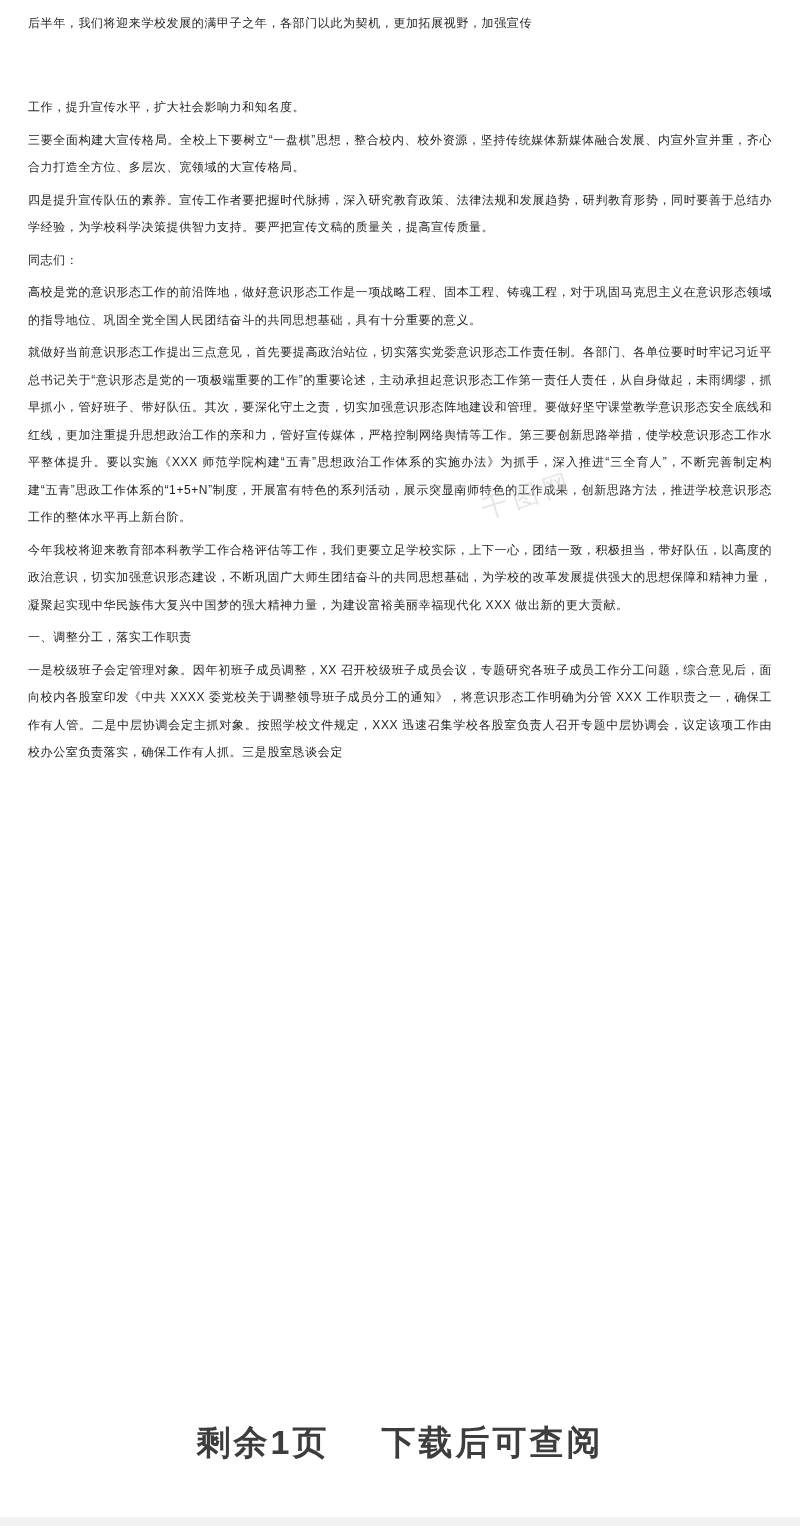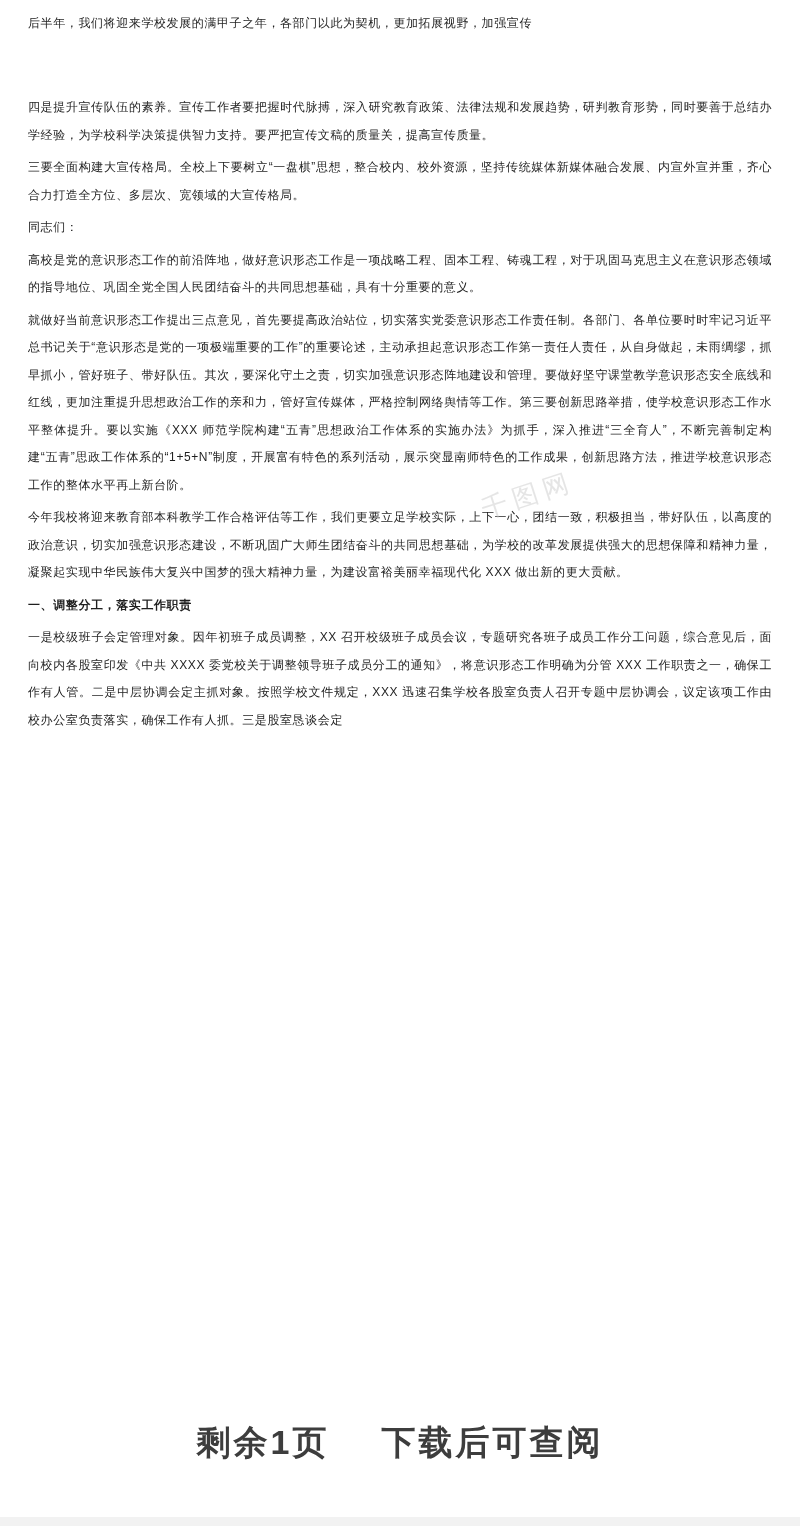--- a/index.html
+++ b/index.html
@@ -21,21 +21,21 @@
   .para {
     margin: 0 0 5px 0;
     font-size: 12px;
     line-height: 27.5px;
     letter-spacing: 0.6px;
     text-align: justify;
     word-break: break-all;
     color: #1f1f1f;
   }
   h2.para {
-    font-weight: 700;
+    font-weight: 400;
   }
   .clipped {
     
     margin-top: -21px;
     margin-bottom: 3px;
   }
   .page-gap {
     height: 52px;
   }
   .watermark {
@@ -77,22 +77,23 @@
 <body>
 
 <div class="doc">
 
   <h2 class="para clipped">二、持续做好教学宣传工作</h2>
 
   <p class="para">后半年，我们将迎来学校发展的满甲子之年，各部门以此为契机，更加拓展视野，加强宣传</p>
 
   <div class="page-gap"></div>
 
+  <p class="para">工作，提升宣传水平，扩大社会影响力和知名度。</p>
+  <p class="para">三要全面构建大宣传格局。全校上下要树立“一盘棋”思想，整合校内、校外资源，坚持传统媒体新媒体融合发展、内宣外宣并重，齐心合力打造全方位、多层次、宽领域的大宣传格局。</p>
   <p class="para">四是提升宣传队伍的素养。宣传工作者要把握时代脉搏，深入研究教育政策、法律法规和发展趋势，研判教育形势，同时要善于总结办学经验，为学校科学决策提供智力支持。要严把宣传文稿的质量关，提高宣传质量。</p>
-  <p class="para">三要全面构建大宣传格局。全校上下要树立“一盘棋”思想，整合校内、校外资源，坚持传统媒体新媒体融合发展、内宣外宣并重，齐心合力打造全方位、多层次、宽领域的大宣传格局。</p>
   <p class="para">同志们：</p>
   <p class="para">高校是党的意识形态工作的前沿阵地，做好意识形态工作是一项战略工程、固本工程、铸魂工程，对于巩固马克思主义在意识形态领域的指导地位、巩固全党全国人民团结奋斗的共同思想基础，具有十分重要的意义。</p>
   <p class="para">就做好当前意识形态工作提出三点意见，首先要提高政治站位，切实落实党委意识形态工作责任制。各部门、各单位要时时牢记习近平总书记关于“意识形态是党的一项极端重要的工作”的重要论述，主动承担起意识形态工作第一责任人责任，从自身做起，未雨绸缪，抓早抓小，管好班子、带好队伍。其次，要深化守土之责，切实加强意识形态阵地建设和管理。要做好坚守课堂教学意识形态安全底线和红线，更加注重提升思想政治工作的亲和力，管好宣传媒体，严格控制网络舆情等工作。第三要创新思路举措，使学校意识形态工作水平整体提升。要以实施《XXX 师范学院构建“五青”思想政治工作体系的实施办法》为抓手，深入推进“三全育人”，不断完善制定构建“五青”思政工作体系的“1+5+N”制度，开展富有特色的系列活动，展示突显南师特色的工作成果，创新思路方法，推进学校意识形态工作的整体水平再上新台阶。</p>
   <p class="para">今年我校将迎来教育部本科教学工作合格评估等工作，我们更要立足学校实际，上下一心，团结一致，积极担当，带好队伍，以高度的政治意识，切实加强意识形态建设，不断巩固广大师生团结奋斗的共同思想基础，为学校的改革发展提供强大的思想保障和精神力量，凝聚起实现中华民族伟大复兴中国梦的强大精神力量，为建设富裕美丽幸福现代化 XXX 做出新的更大贡献。</p>
 
   <h2 class="para">一、调整分工，落实工作职责</h2>
 
   <p class="para">一是校级班子会定管理对象。因年初班子成员调整，XX 召开校级班子成员会议，专题研究各班子成员工作分工问题，综合意见后，面向校内各股室印发《中共 XXXX 委党校关于调整领导班子成员分工的通知》，将意识形态工作明确为分管 XXX 工作职责之一，确保工作有人管。二是中层协调会定主抓对象。按照学校文件规定，XXX 迅速召集学校各股室负责人召开专题中层协调会，议定该项工作由校办公室负责落实，确保工作有人抓。三是股室恳谈会定</p>
 
 </div>

